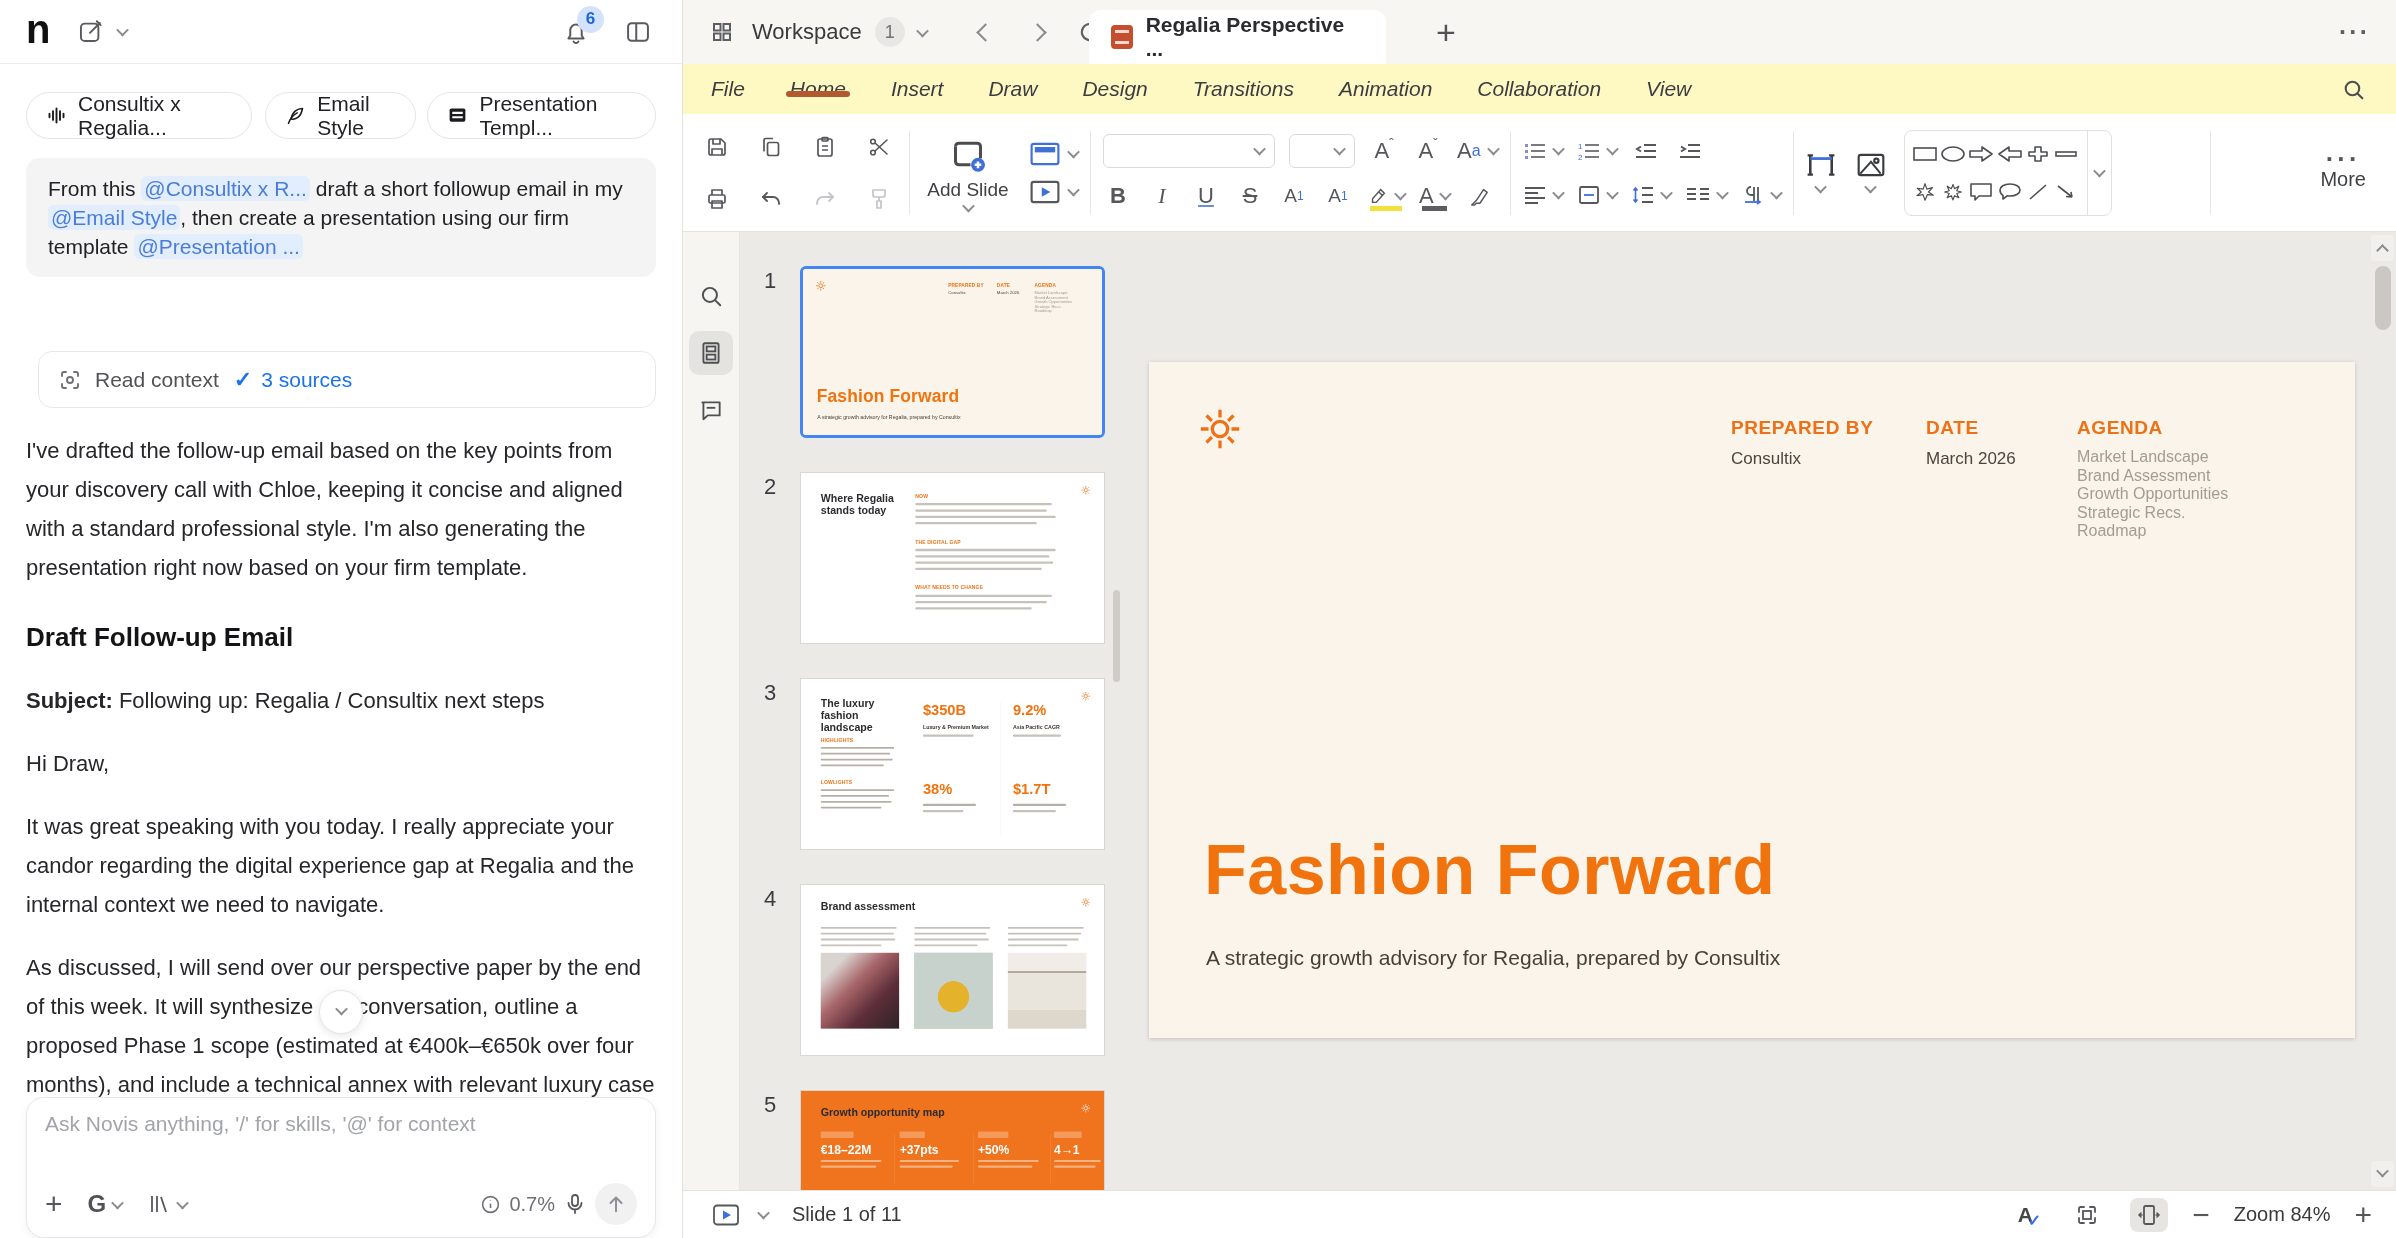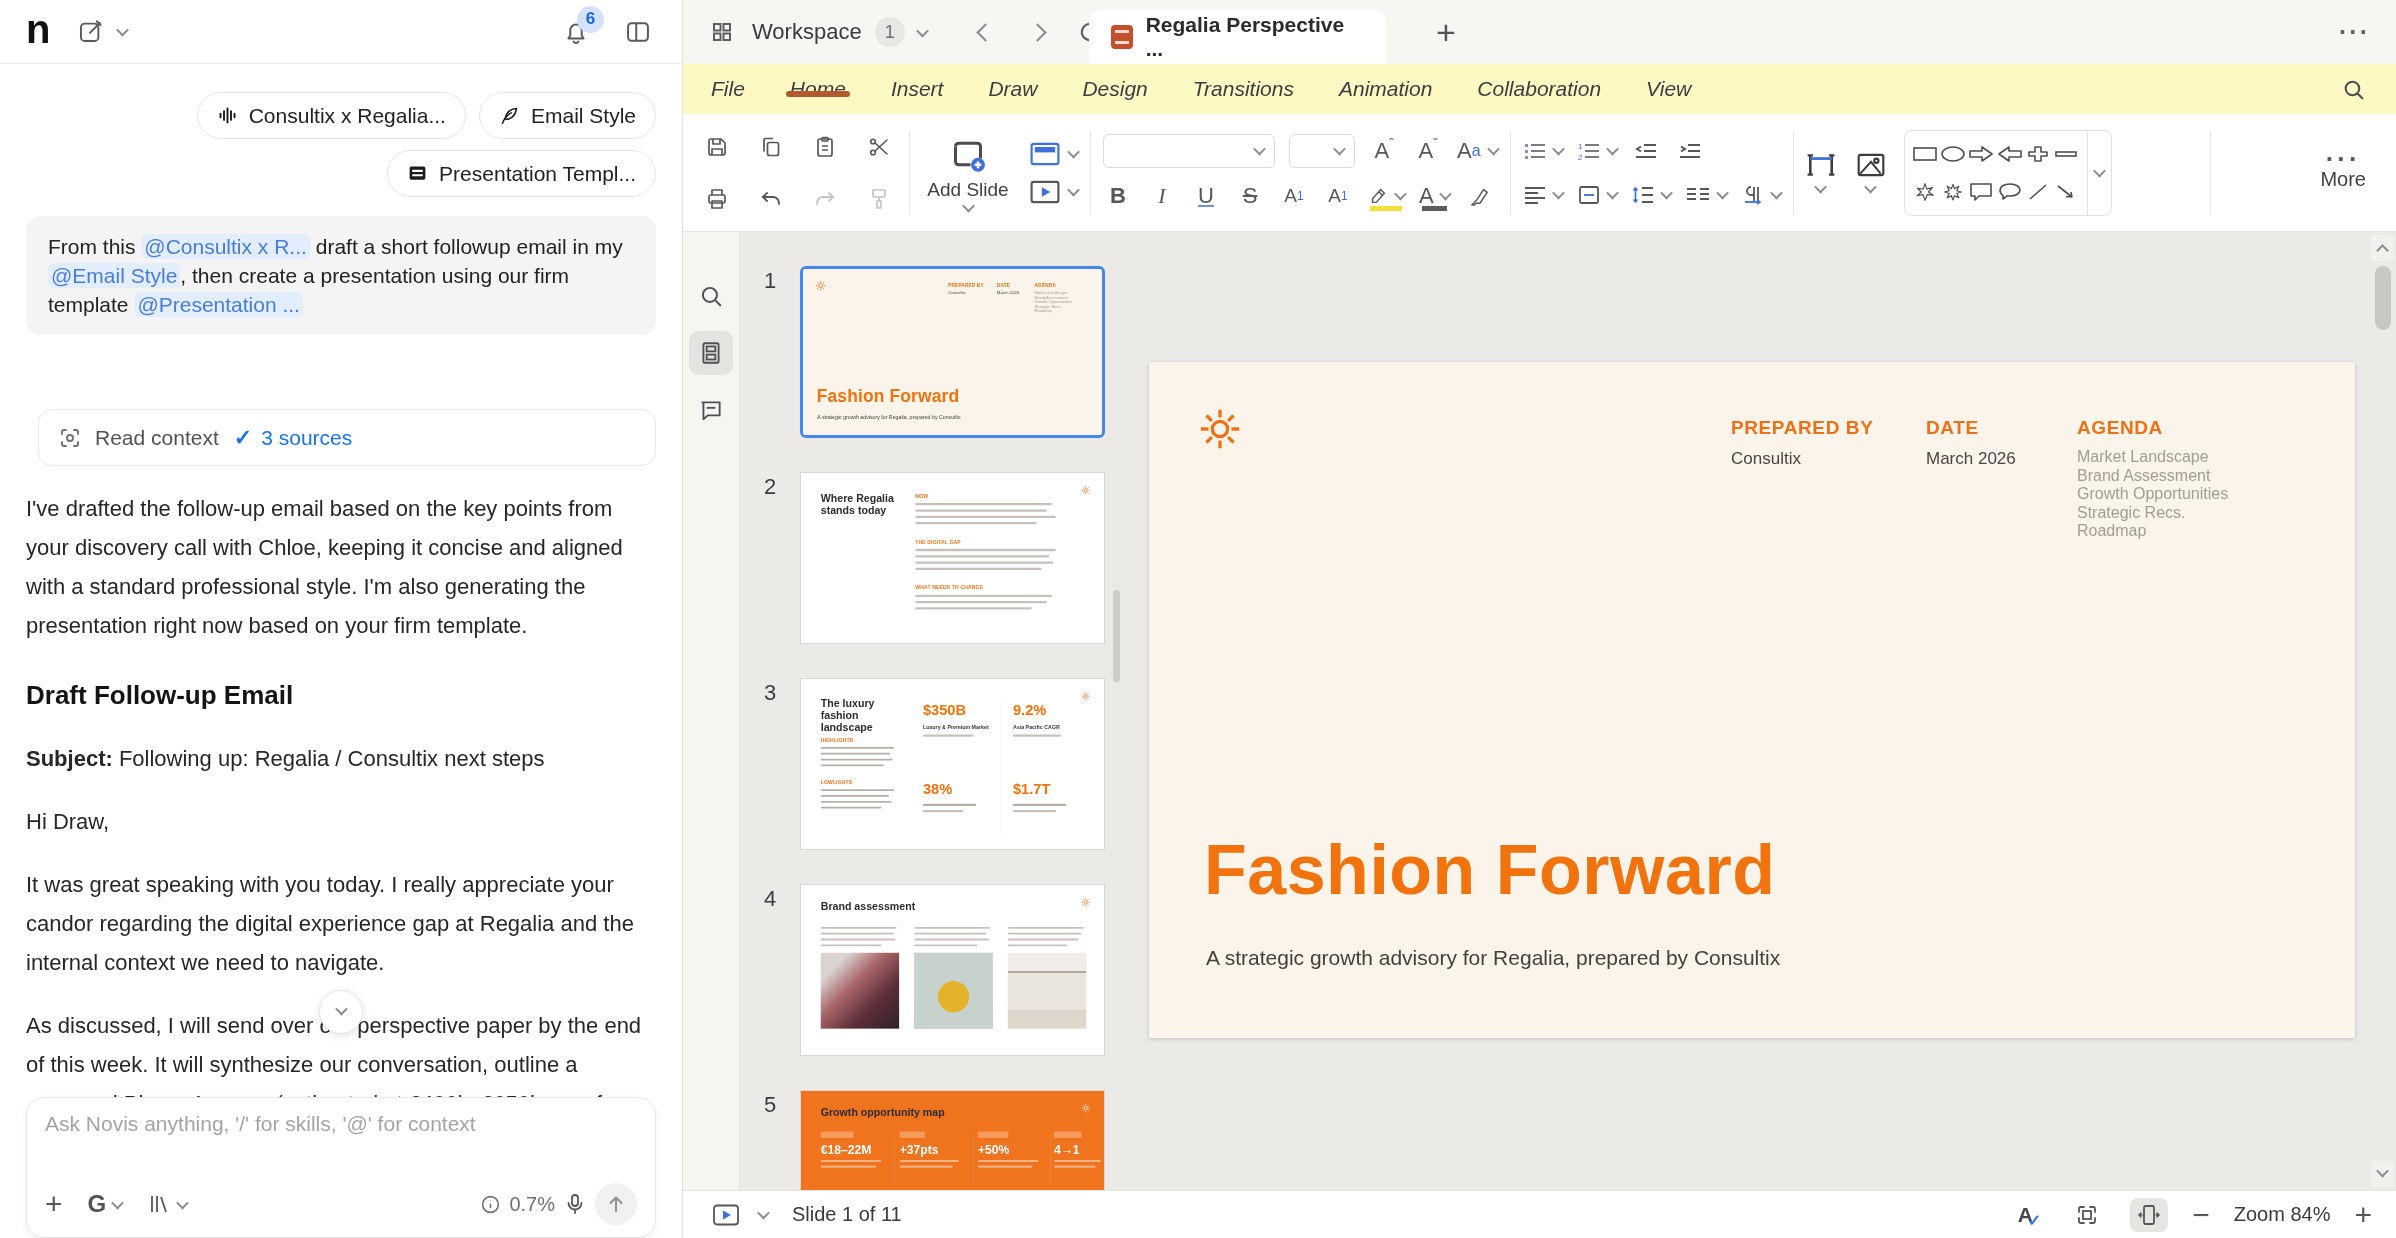--- a/index.html
+++ b/index.html
@@ -20,21 +20,21 @@
     display:flex; align-items:center; padding:0 26px; gap:22px; }
   .logo-n { font-size:40px; font-weight:800; color:#111; line-height:1; margin-top:-6px; }
   .hdr-right { margin-left:auto; display:flex; align-items:center; gap:26px; }
   .icon-btn { position:relative; width:36px; height:36px; display:flex; align-items:center;
     justify-content:center; color:#585a5e; cursor:pointer; }
   .badge { position:absolute; top:-8px; right:-10px; min-width:27px; height:27px; border-radius:14px;
     background:#d4e3fb; color:#1a67d8; font-size:17px; font-weight:700; display:flex;
     align-items:center; justify-content:center; }
 
   .lp-chat { flex:1 1 auto; min-height:0; overflow:hidden; padding:0 26px; }
-  .pills { margin-top:28px; display:flex; flex-direction:column; gap:11px; align-items:flex-end; }
+  .pills { margin-top:28px; display:flex; flex-direction:row; gap:11px; align-items:flex-end; }
   .pill-row { display:flex; gap:13px; }
   .pill { height:47px; border:1px solid #e5e5e7; border-radius:24px; background:#fff;
     display:inline-flex; align-items:center; gap:11px; padding:0 19px; font-size:21px; color:#212126; }
   .pill .p-ico { color:#1c1c1f; display:flex; }
 
   .prompt-box { margin-top:19px; background:#f4f4f5; border-radius:14px; padding:16px 22px;
     font-size:21px; line-height:29px; color:#222226; }
   .mention { color:#4a7dd8; background:#e2edfd; border-radius:6px; padding:1px 3px; }
 
   .ctx-card { margin-top:74px; margin-left:12px; height:57px; border:1.5px solid #e8e8ea;

